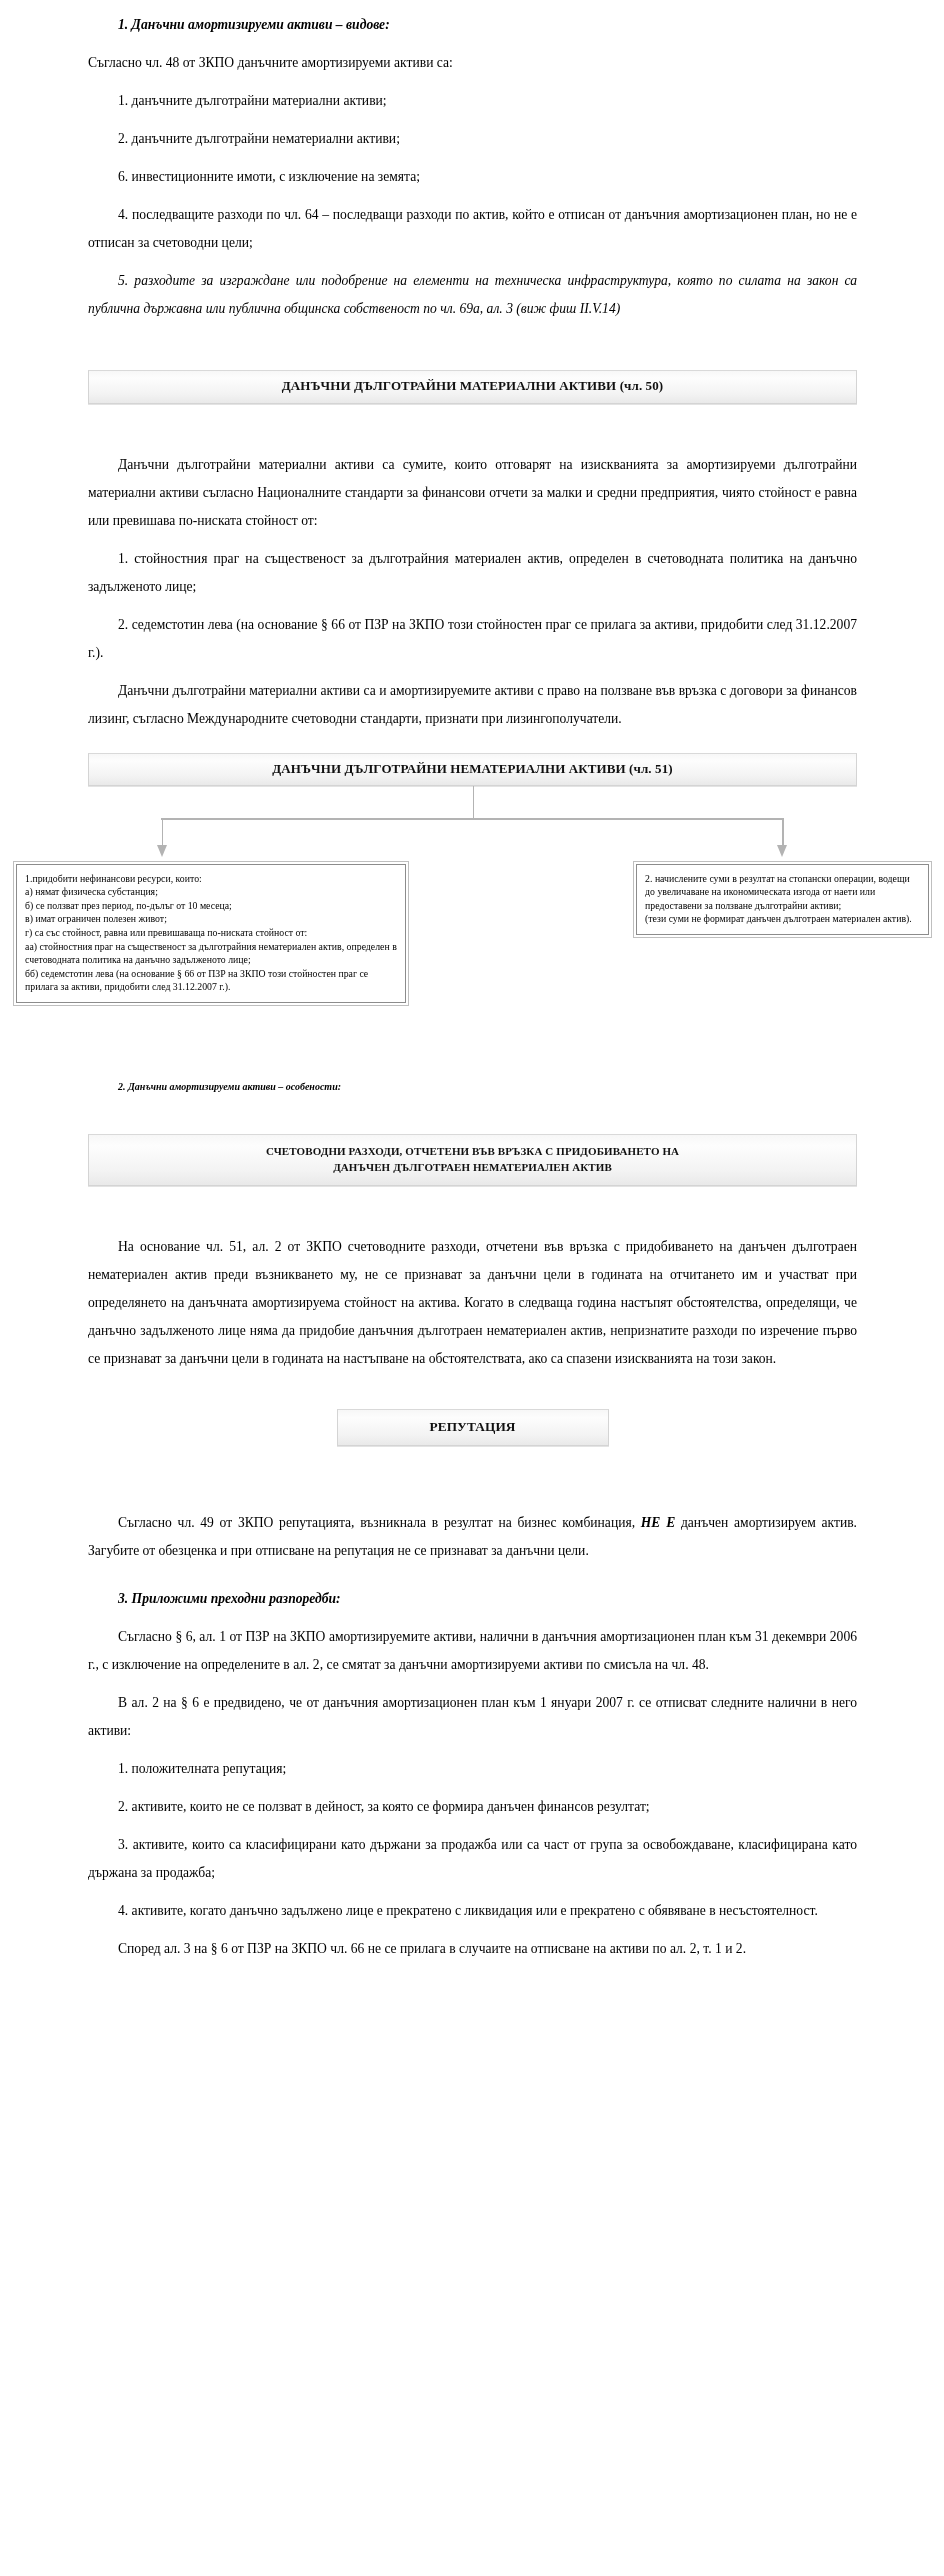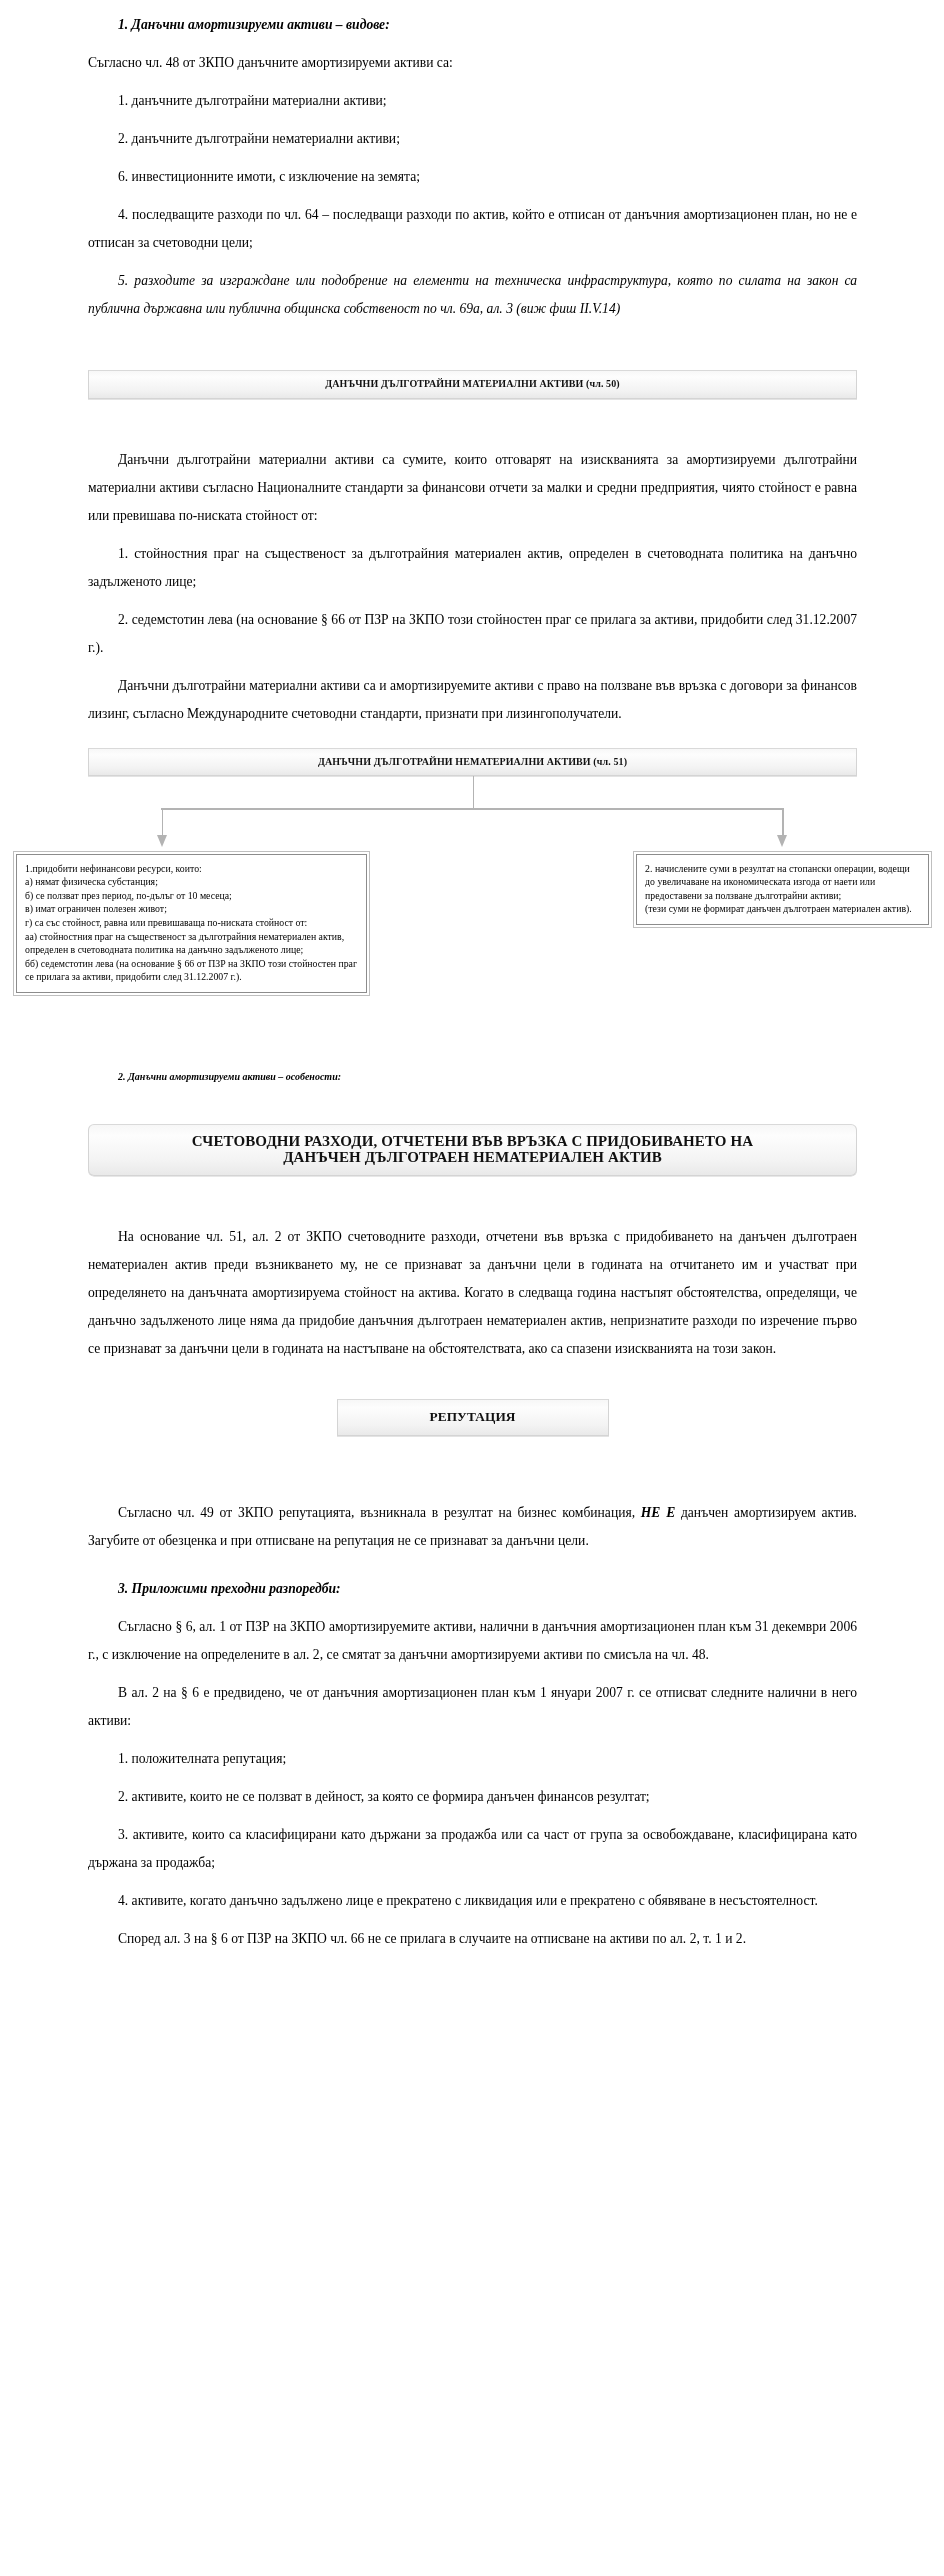--- a/index.html
+++ b/index.html
@@ -41,22 +41,22 @@
     background: linear-gradient(to bottom, #f7f7f7 0%, #fdfdfd 22%, #f3f3f3 72%, #e9e9e9 100%);
     border: 0.6px solid #d4d4d4;
     border-top: 1.9px solid #d9d9d9;
     box-shadow: 0 0.6px 0 #d0d0d0;
     text-align: center;
     font-weight: bold;
     color: #111;
     padding: 7px 6.3px 8.2px 6.3px;
     letter-spacing: 0.1px;
   }
-  .banner-wide { width: 100%; font-size: 10px; }
-  .banner-two-line { font-size: 15px; line-height: 16px; padding: 8.2px 25px 9.5px 25px; border-radius: 6px; }
+  .banner-wide { width: 100%; font-size: 13px; }
+  .banner-two-line { font-size: 11px; line-height: 16px; padding: 8.2px 25px 9.5px 25px; }
   .banner-narrow {
     width: 272px;
     margin: 16px auto;
     font-size: 13.3px;
     padding: 8.8px 6.3px 10px 6.3px;
   }
 
   
   .connector {
     position: relative;
@@ -117,21 +117,21 @@
   .outline-box .inner {
     border: 0.6px solid #8c8c8c;
     padding: 7px 8.2px 8.2px 8.2px;
   }
   .outline-box p {
     font-size: 9.8px;
     line-height: 13.6px;
     text-align: left;
     margin: 0;
   }
-  .box-left  { width: 357px; }
+  .box-left  { width: 396px; }
   .box-right { width: 299px; }
 
   .tight { line-height: 13.3px; }
 </style>
 </head>
 <body>
 
 <div class="page">
 
   <p class="indent bold">1. Данъчни амортизируеми активи – видове:</p>

